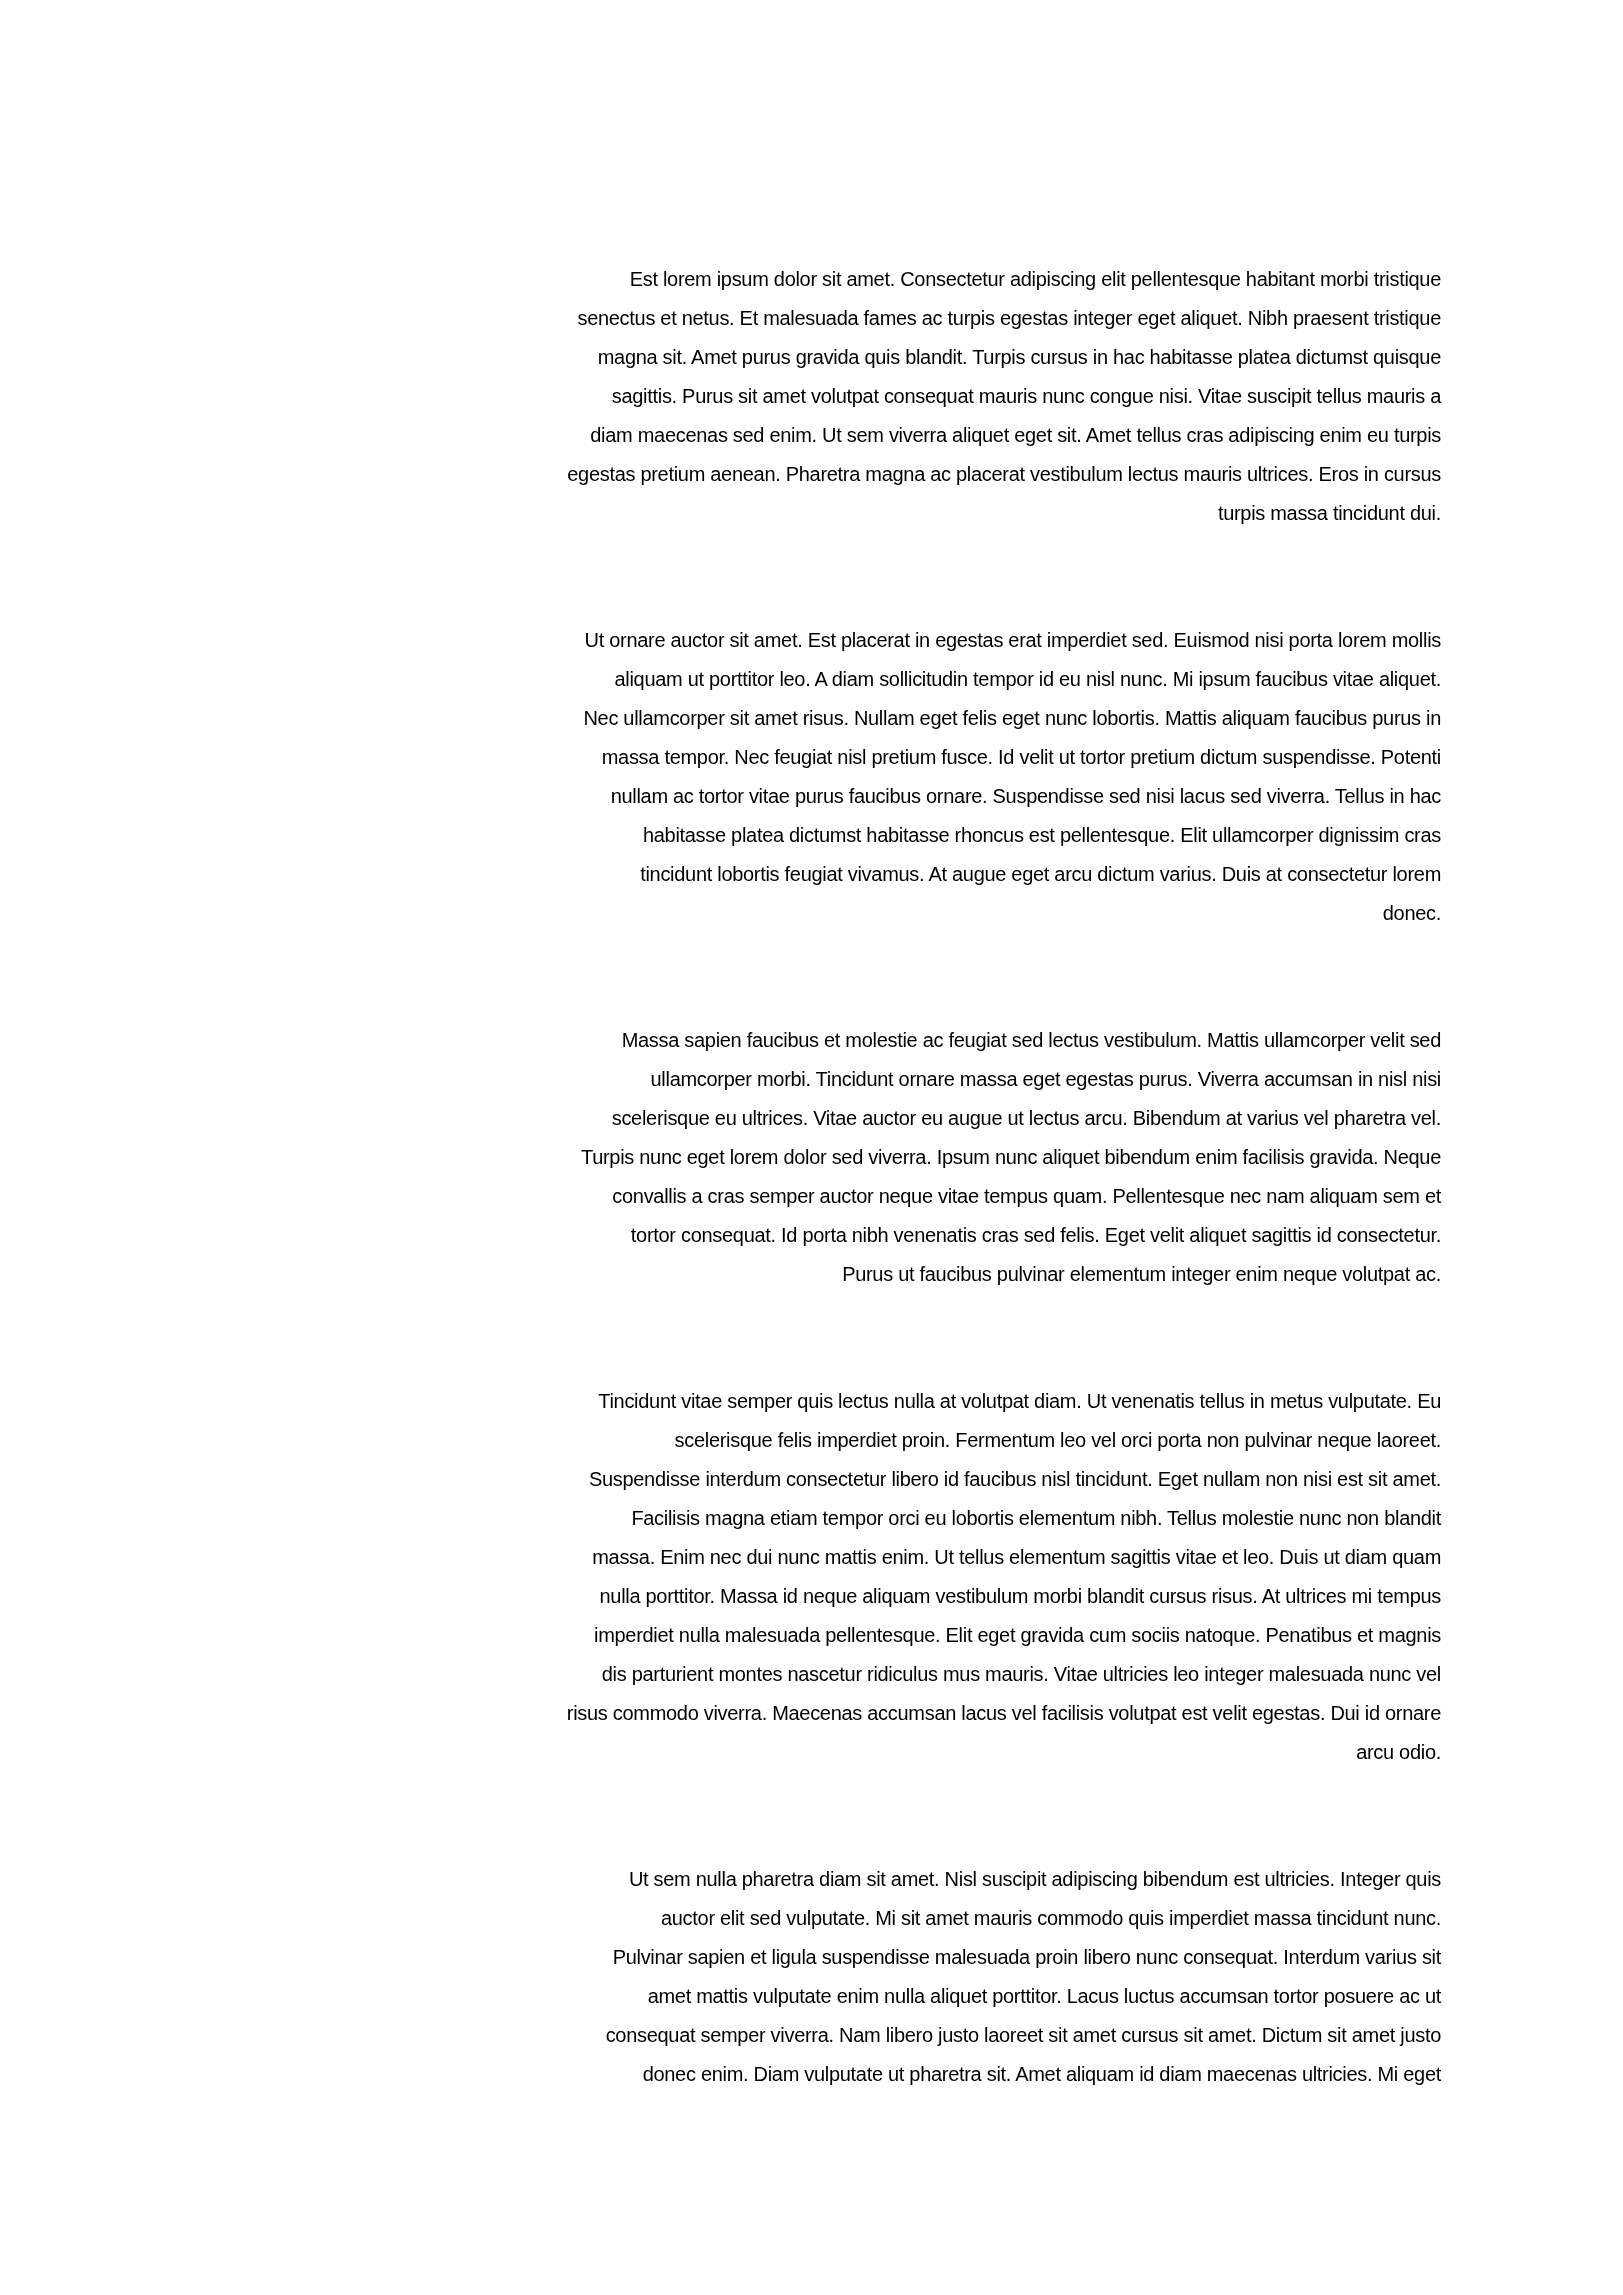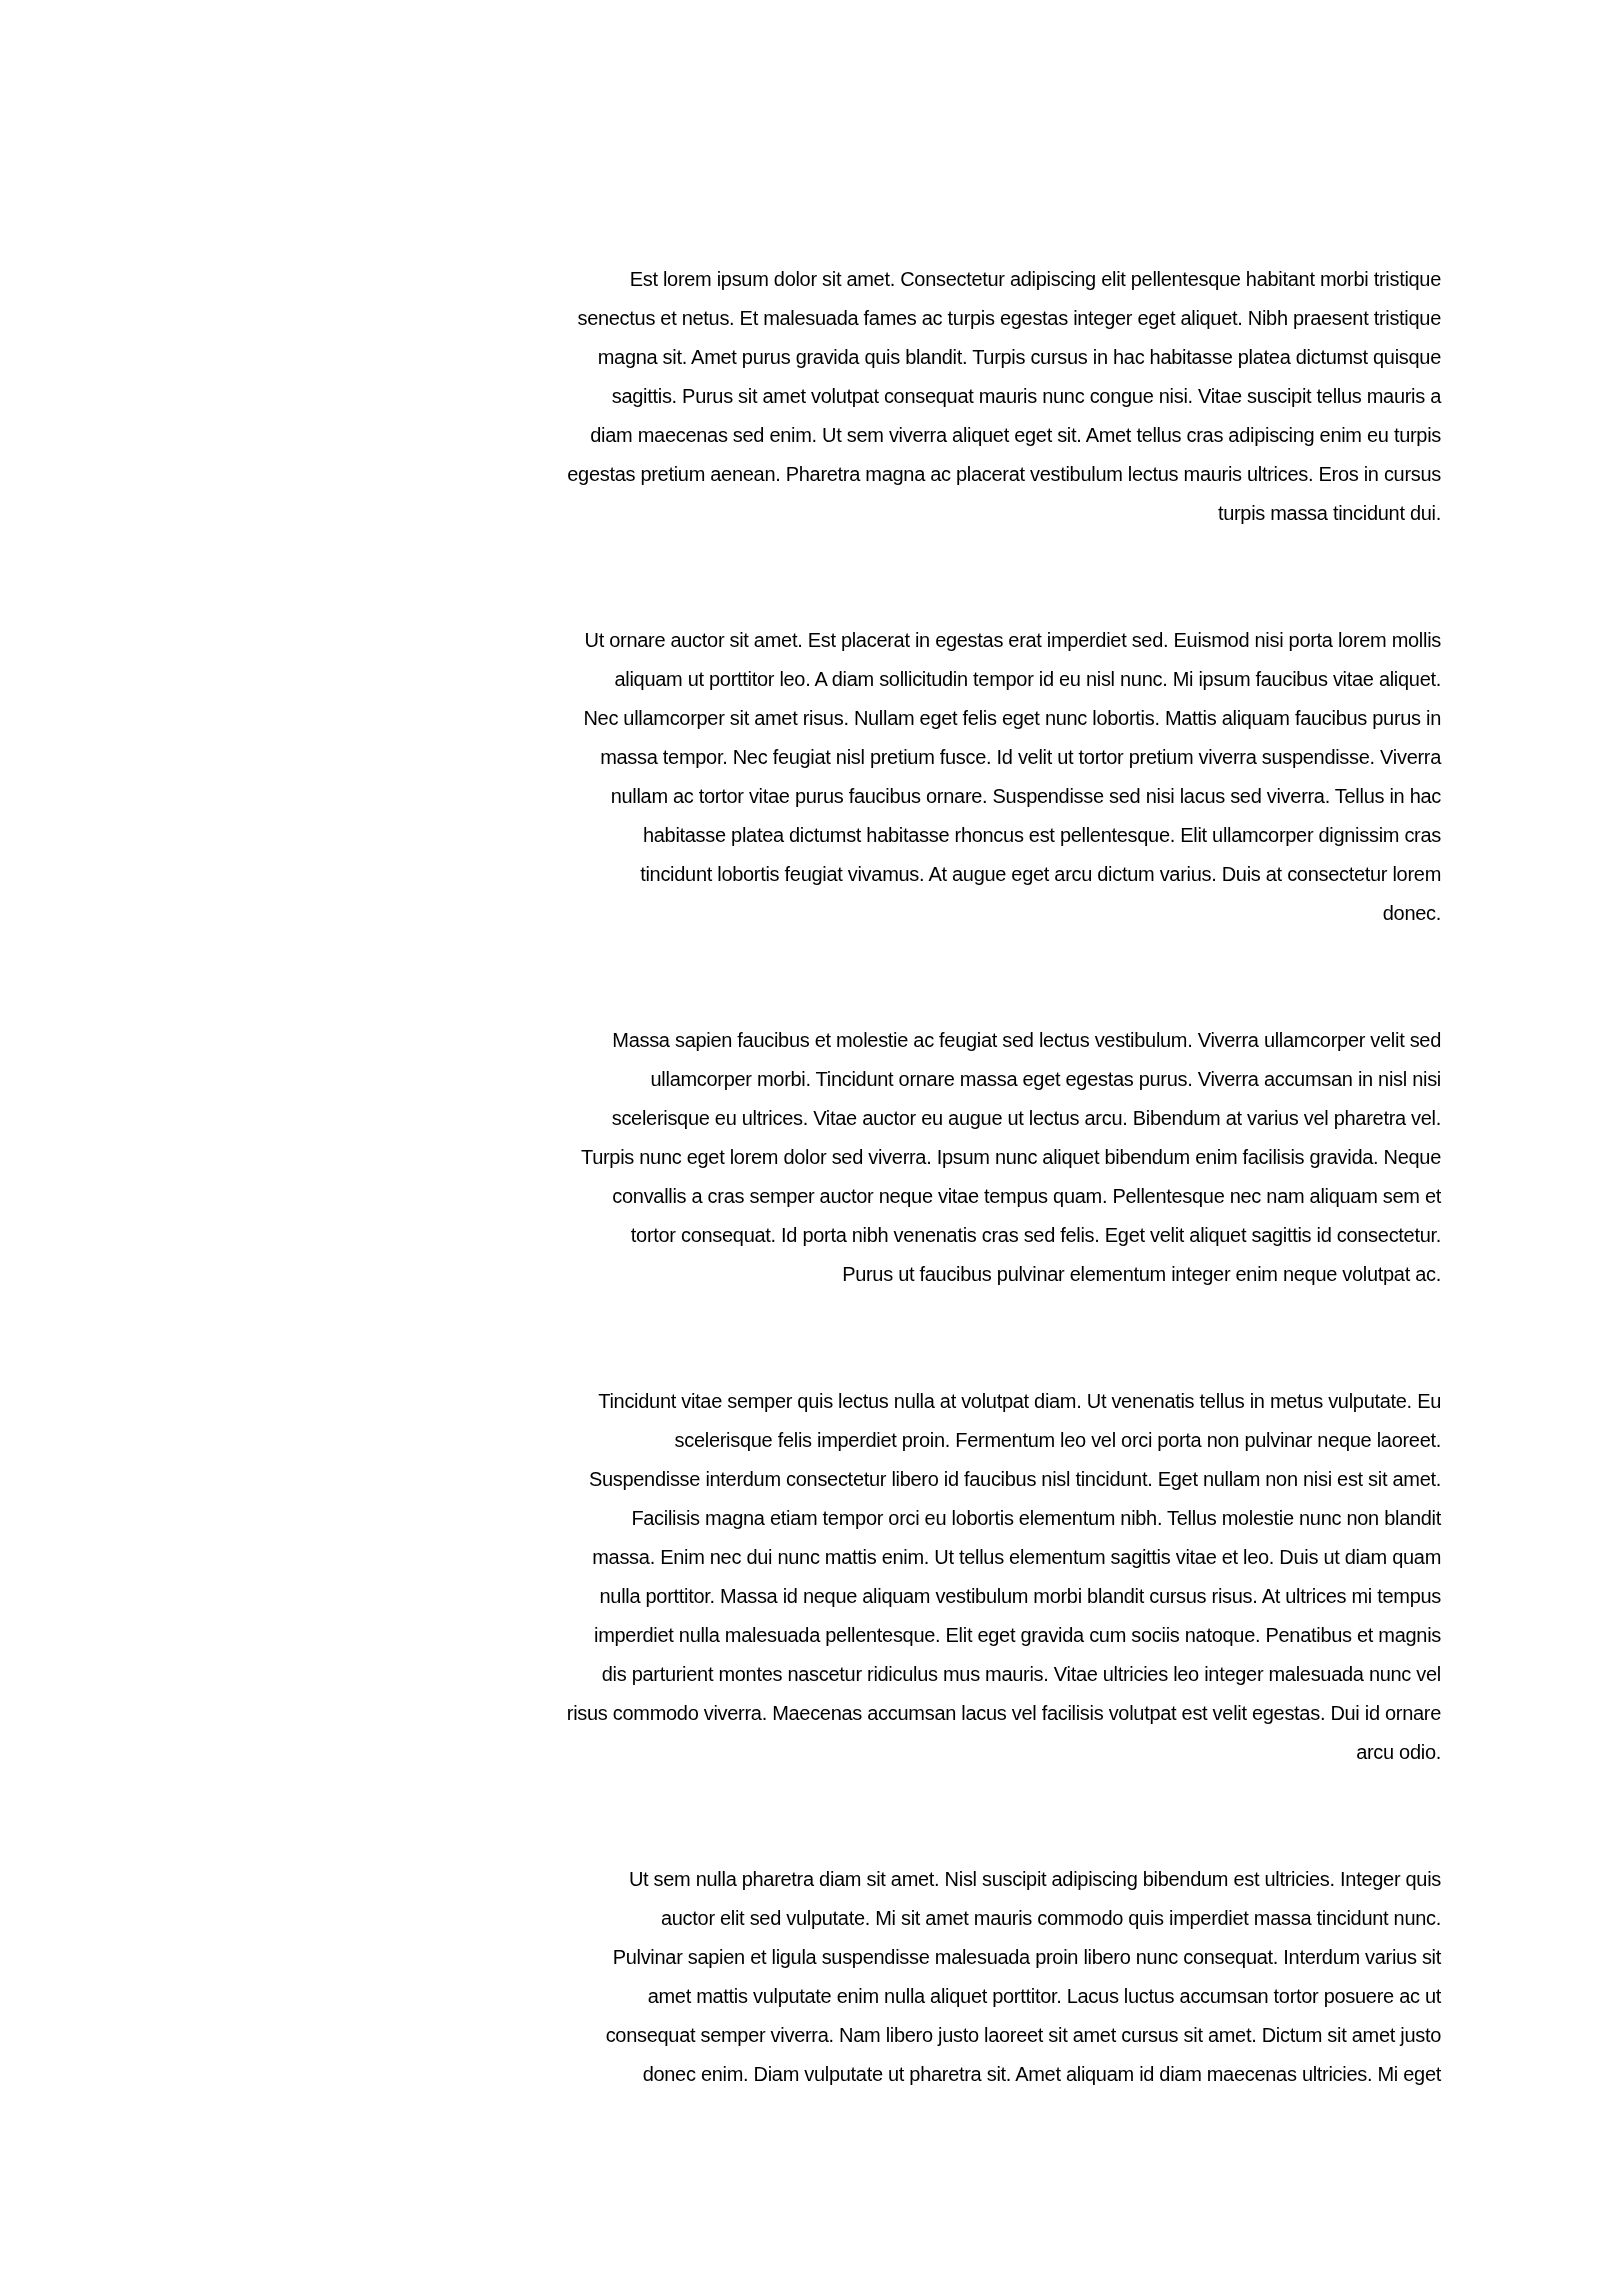--- a/index.html
+++ b/index.html
@@ -43,29 +43,29 @@
     <span class="ln">sagittis. Purus sit amet volutpat consequat mauris nunc congue nisi. Vitae suscipit tellus mauris a</span>
     <span class="ln">diam maecenas sed enim. Ut sem viverra aliquet eget sit. Amet tellus cras adipiscing enim eu turpis</span>
     <span class="ln">egestas pretium aenean. Pharetra magna ac placerat vestibulum lectus mauris ultrices. Eros in cursus</span>
     <span class="ln">turpis massa tincidunt dui.</span>
   </p>
 
   <p class="para">
     <span class="ln">Ut ornare auctor sit amet. Est placerat in egestas erat imperdiet sed. Euismod nisi porta lorem mollis</span>
     <span class="ln">aliquam ut porttitor leo. A diam sollicitudin tempor id eu nisl nunc. Mi ipsum faucibus vitae aliquet.</span>
     <span class="ln">Nec ullamcorper sit amet risus. Nullam eget felis eget nunc lobortis. Mattis aliquam faucibus purus in</span>
-    <span class="ln">massa tempor. Nec feugiat nisl pretium fusce. Id velit ut tortor pretium viverra suspendisse. Viverra</span>
+    <span class="ln">massa tempor. Nec feugiat nisl pretium fusce. Id velit ut tortor pretium dictum suspendisse. Potenti</span>
     <span class="ln">nullam ac tortor vitae purus faucibus ornare. Suspendisse sed nisi lacus sed viverra. Tellus in hac</span>
     <span class="ln">habitasse platea dictumst habitasse rhoncus est pellentesque. Elit ullamcorper dignissim cras</span>
     <span class="ln">tincidunt lobortis feugiat vivamus. At augue eget arcu dictum varius. Duis at consectetur lorem</span>
     <span class="ln">donec.</span>
   </p>
 
   <p class="para">
-    <span class="ln">Massa sapien faucibus et molestie ac feugiat sed lectus vestibulum. Viverra ullamcorper velit sed</span>
+    <span class="ln">Massa sapien faucibus et molestie ac feugiat sed lectus vestibulum. Mattis ullamcorper velit sed</span>
     <span class="ln">ullamcorper morbi. Tincidunt ornare massa eget egestas purus. Viverra accumsan in nisl nisi</span>
     <span class="ln">scelerisque eu ultrices. Vitae auctor eu augue ut lectus arcu. Bibendum at varius vel pharetra vel.</span>
     <span class="ln">Turpis nunc eget lorem dolor sed viverra. Ipsum nunc aliquet bibendum enim facilisis gravida. Neque</span>
     <span class="ln">convallis a cras semper auctor neque vitae tempus quam. Pellentesque nec nam aliquam sem et</span>
     <span class="ln">tortor consequat. Id porta nibh venenatis cras sed felis. Eget velit aliquet sagittis id consectetur.</span>
     <span class="ln">Purus ut faucibus pulvinar elementum integer enim neque volutpat ac.</span>
   </p>
 
   <p class="para">
     <span class="ln">Tincidunt vitae semper quis lectus nulla at volutpat diam. Ut venenatis tellus in metus vulputate. Eu</span>

